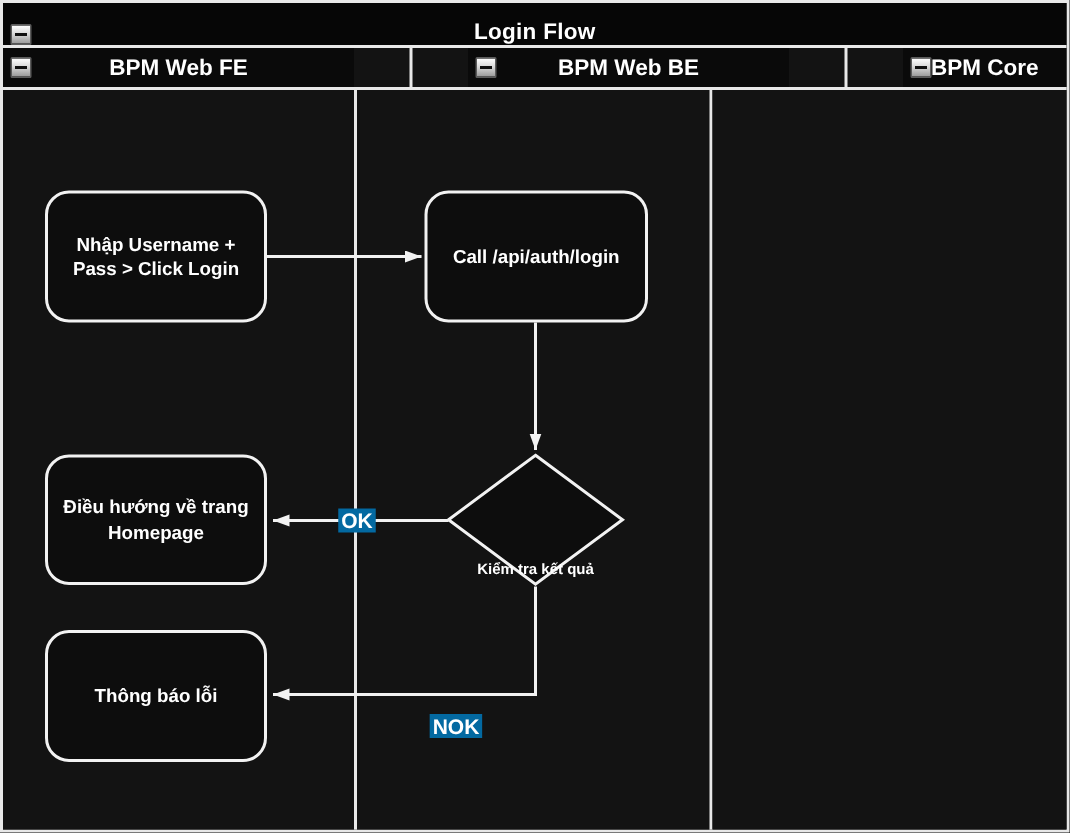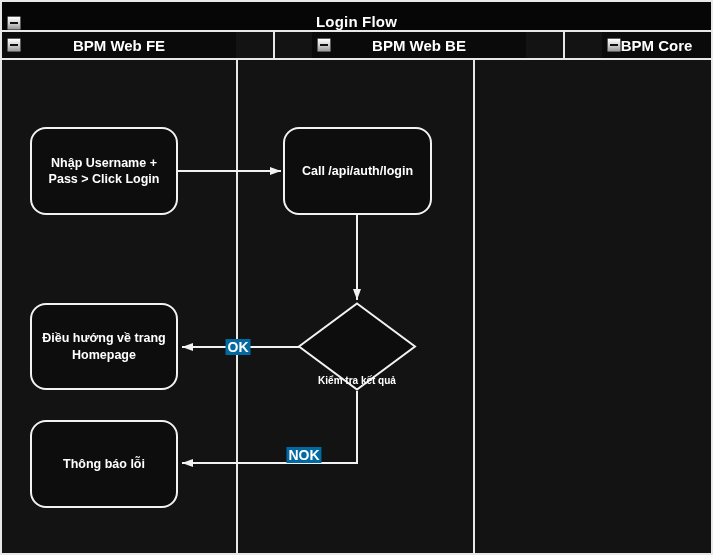--- a/index.html
+++ b/index.html
@@ -70,21 +70,21 @@
   .diamond-label{
     position:absolute;left:50%;top:50%;transform:translate(-50%,-50%);
     color:#fff;font-weight:bold;font-size:10px;white-space:nowrap;margin-top:33px;
   }
   .edge-label{
     position:absolute;transform:translate(-50%,-50%);
     background:#0369a1;padding:0 2px;
     color:#fff;font-weight:bold;font-size:14px;pointer-events:auto;
   }
   #label-ok {left:238px;top:347px;}
-  #label-nok{left:304px;top:455px;}
+  #label-nok{left:304px;top:484px;}
 </style>
 </head>
 <body>
 
 <div class="pool">
 
   <div class="pool-title">
     <span class="collapse-btn">
         <span class="minus"></span>
       </span>

